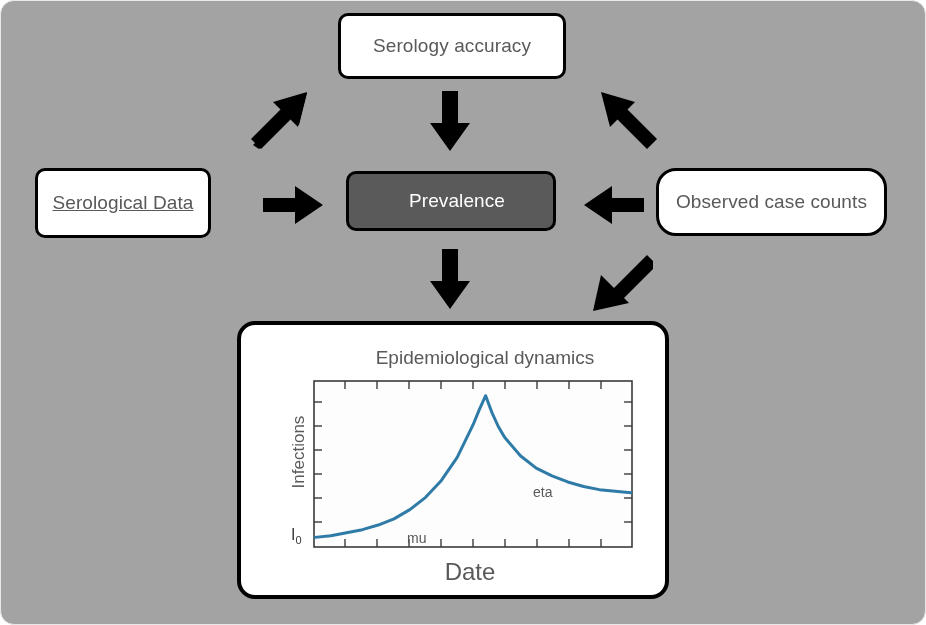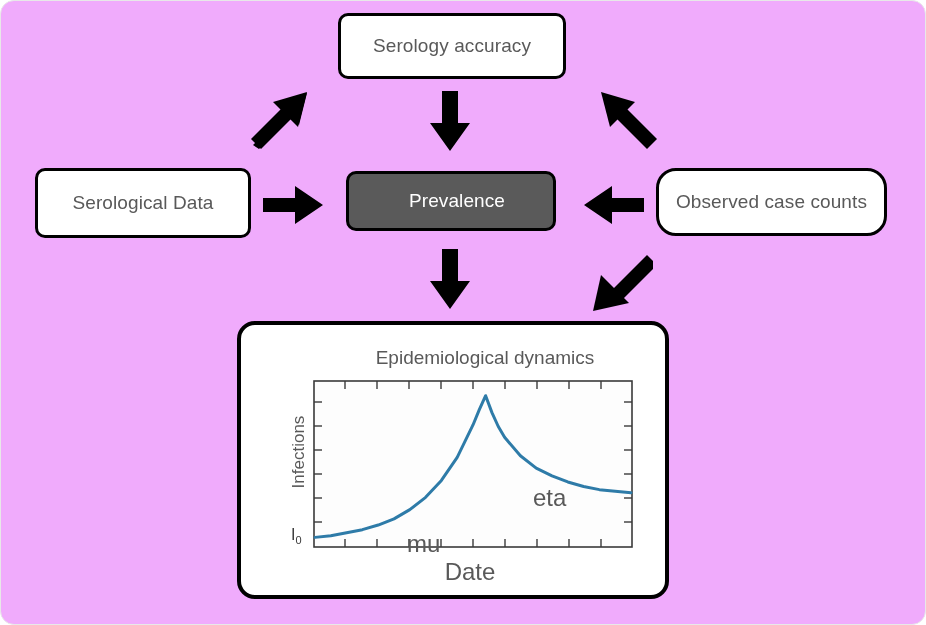--- a/index.html
+++ b/index.html
@@ -7,21 +7,21 @@
     padding: 0;
     background: #ffffff;
   }
   body {
     font-family: "Liberation Sans", sans-serif;
   }
   #canvas {
     position: relative;
     width: 926px;
     height: 625px;
-    background: #f0abfc;
+    background: #a3a3a3;
     border: 1px solid #e8e8e8;
     border-radius: 14px;
     box-sizing: border-box;
     overflow: hidden;
   }
 
   
   .node {
     position: absolute;
     box-sizing: border-box;
@@ -36,21 +36,21 @@
     letter-spacing: 0.1px;
     white-space: nowrap;
   }
   .node.filled {
     background: #5a5a5a;
     color: #ffffff;
     padding-left: 12px;
   }
 
   #node-serology-accuracy { left: 337px; top: 12px;  width: 228px; height: 66px; }
-  #node-serological-data  { left: 34px;  top: 167px; width: 216px; height: 70px; }
+  #node-serological-data  { left: 34px;  top: 167px; width: 176px; height: 70px; text-decoration: underline; }
   #node-prevalence        { left: 345px; top: 170px; width: 210px; height: 60px; }
   #node-observed-cases    { left: 655px; top: 167px; width: 231px; height: 68px; border-radius: 20px; }
 
   
   .arrow {
     position: absolute;
   }
   .arrow svg { display: block; }
 
   #arrow-up-left-diag   { left: 246px; top: 88px;  }
@@ -123,21 +123,21 @@
   }
   #plot-svg {
     position: absolute;
     left: 48px;
     top: 0px;
     width: 320px;
     height: 168px;
   }
   .curve-label {
     position: absolute;
-    font-size: 24px;
+    font-size: 14px;
     color: #595959;
   }
   #label-mu  { left: 142px; top: 126px; margin-top: 24px; }
   #label-eta { left: 268px; top: 104px; }
 </style>
 </head>
 <body>
 
 <div id="canvas">
 

